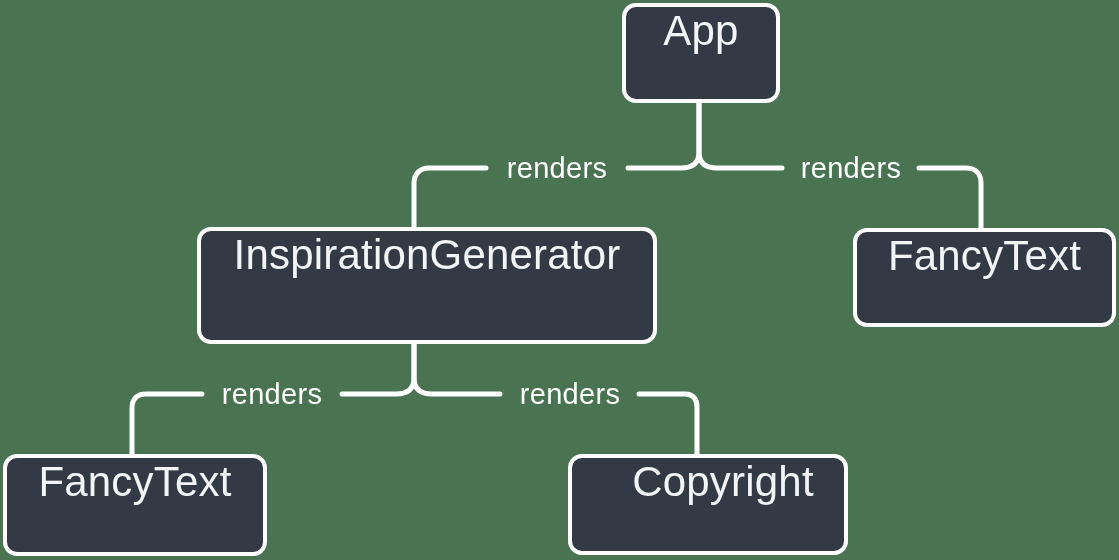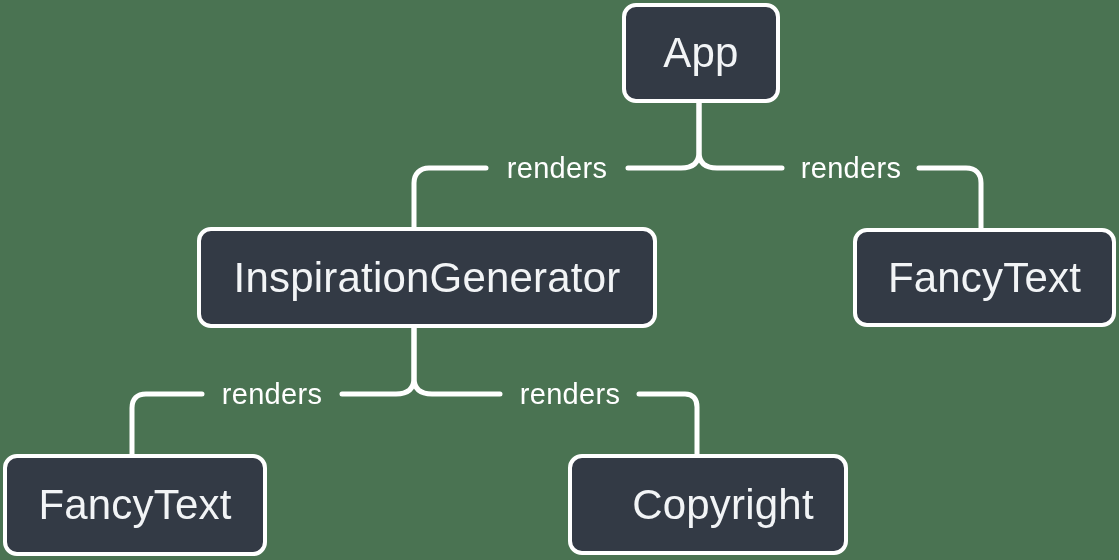--- a/index.html
+++ b/index.html
@@ -31,33 +31,32 @@
   .edges-layer path {
     fill: none;
     stroke: var(--connector-color, #ffffff);
     stroke-width: 5;
     stroke-linecap: round;
   }
 
   .node {
     position: absolute;
     display: flex;
-    align-items: center;
     justify-content: center;
     background: var(--node-fill-color, #333a45);
     border: 4px solid var(--node-border-color, #ffffff);
     border-radius: 14px;
     color: var(--node-text-color, #f2f4f6);
     font-size: 42px;
     font-weight: 400;
     letter-spacing: 0.2px;
     white-space: nowrap;
   }
   .node-app                   { left: 622px; top:   3px; width: 158px; height: 100px; }
-  .node-inspiration-generator { left: 197px; top: 227px; width: 460px; height: 101px; }
+  .node-inspiration-generator { left: 197px; top: 227px; width: 460px; height: 117px; }
   .node-fancy-text-top        { left: 853px; top: 228px; width: 263px; height:  99px; }
   .node-fancy-text-bottom     { left:   3px; top: 454px; width: 264px; height: 102px; }
   .node-copyright             { left: 568px; top: 454px; width: 280px; height: 101px; padding-left: 30px; }
 
   .edge-label {
     position: absolute;
     transform: translate(-50%, -50%);
     color: var(--edge-label-color, #ffffff);
     font-size: 29px;
     font-weight: 400;

